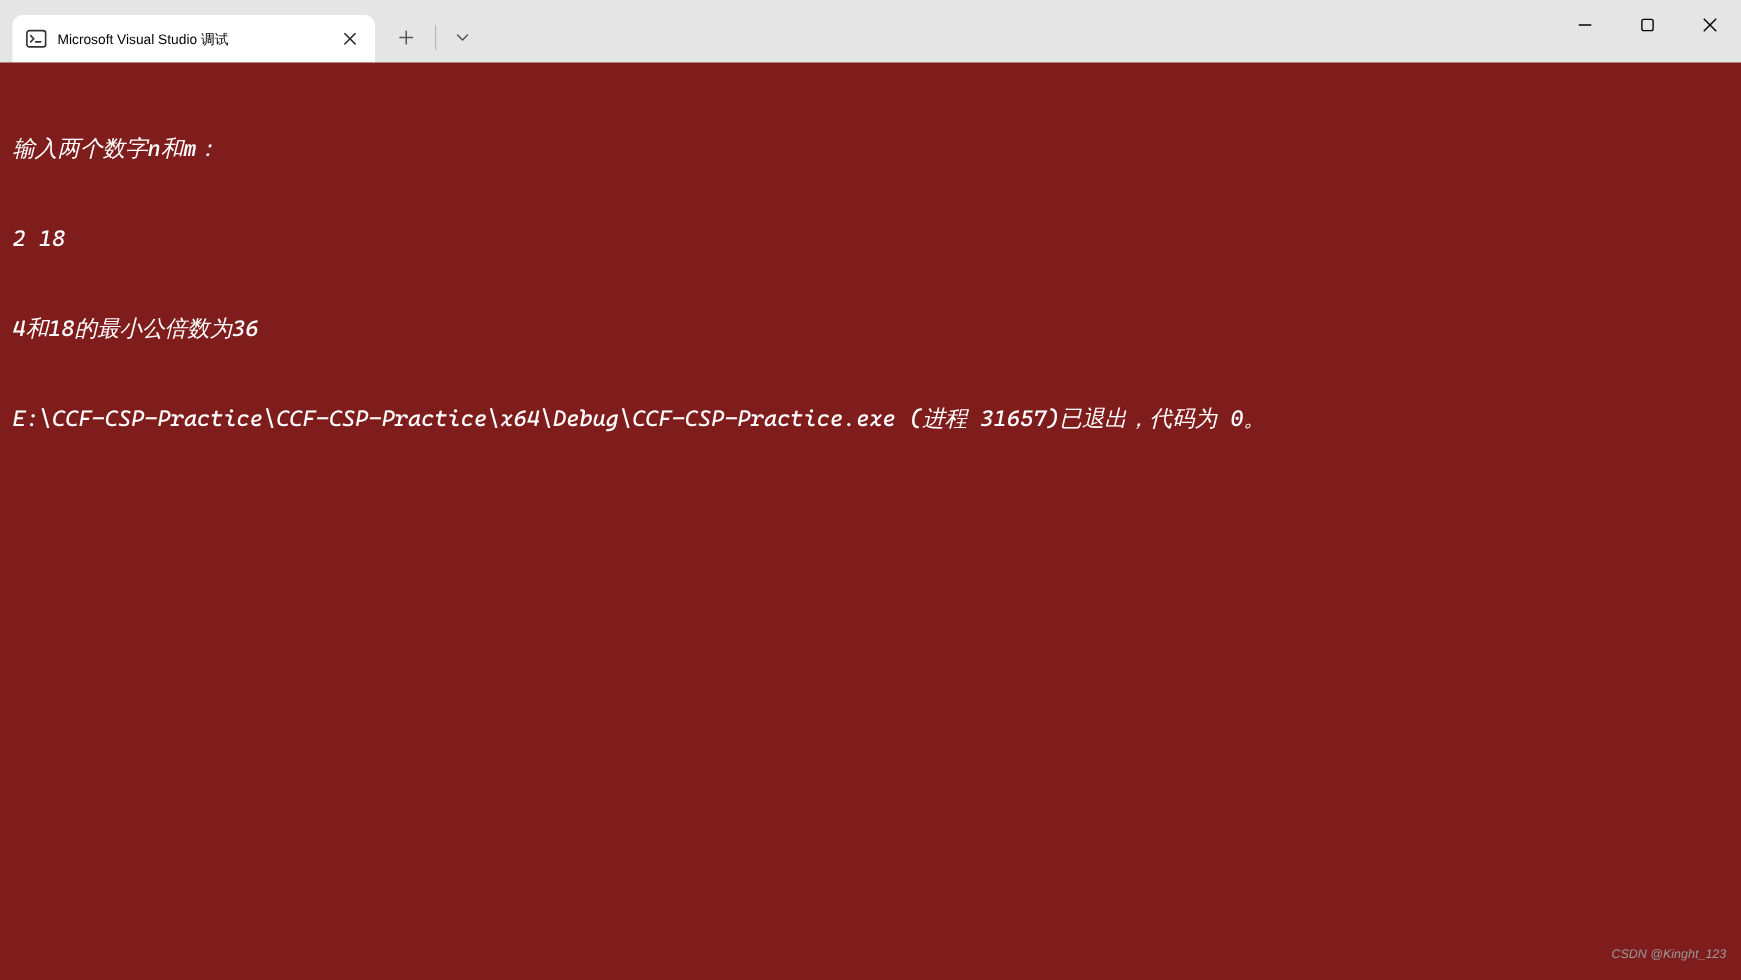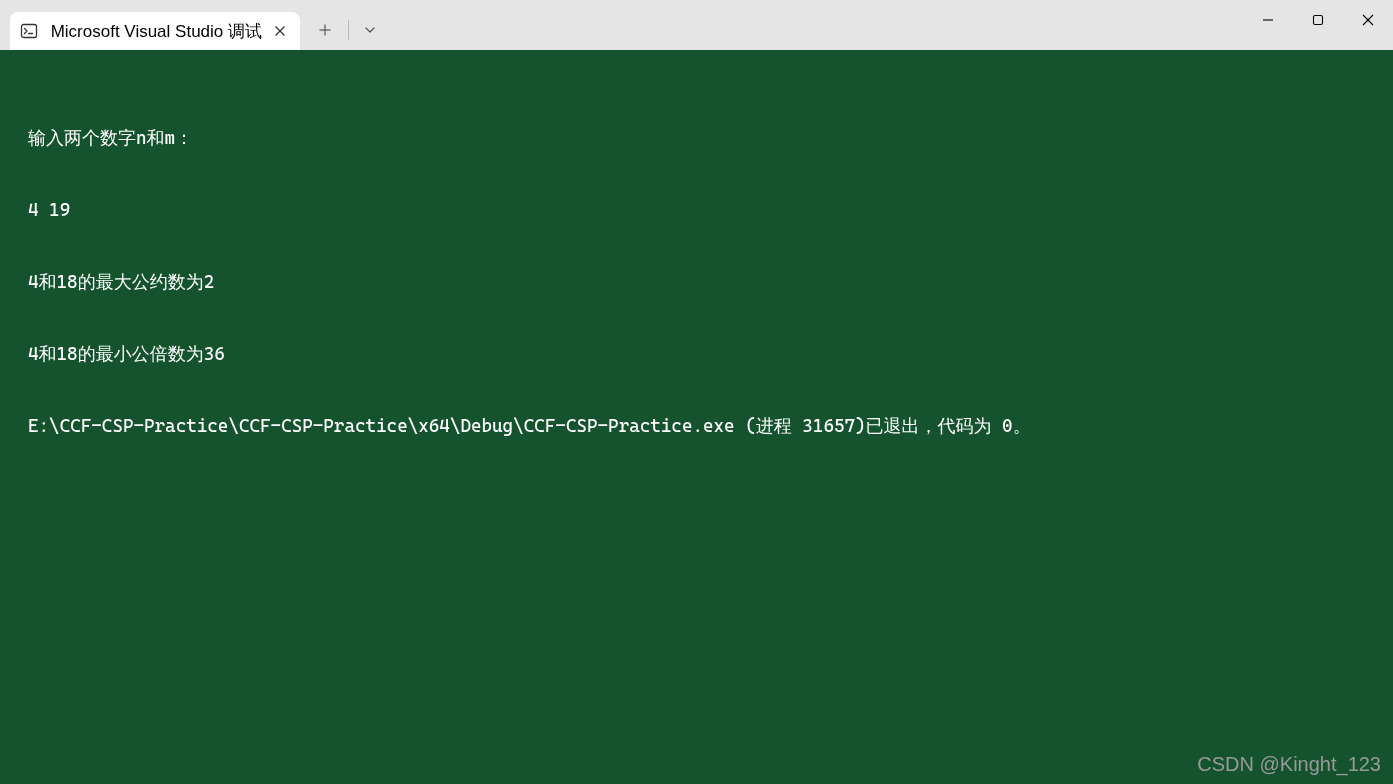--- a/index.html
+++ b/index.html
@@ -40,27 +40,26 @@
       display: flex;
       align-items: center;
       justify-content: center;
       flex-shrink: 0;
     }
     .tab-icon svg {
       width: 18px;
       height: 18px;
     }
     .tab-title {
-      font-size: 17px;
+      font-size: 11px;
       color: #000;
       white-space: nowrap;
       overflow: hidden;
       text-overflow: clip;
       flex: 1;
-      text-align: right;
     }
     .tab-close {
       width: 20px;
       height: 20px;
       display: flex;
       align-items: center;
       justify-content: center;
       cursor: pointer;
       border-radius: 4px;
       flex-shrink: 0;
@@ -105,49 +104,50 @@
     }
     .window-btn {
       width: 50px;
       height: 40px;
       display: flex;
       align-items: center;
       justify-content: center;
       cursor: pointer;
     }
     .terminal {
-      background: #14532d;
+      background: #7f1d1d;
       height: 734px;
-      padding: 28px;
+      padding: 10px;
       font-family: "Cascadia Mono", "Consolas", monospace;
       font-size: 18px;
       color: #ffffff;
       line-height: 24px;
       white-space: pre;
       position: relative;
+      font-style: italic;
     }
     .terminal-line {
       white-space: pre;
     }
     .cursor-line::after {
       content: "";
       display: inline-block;
       width: 1px;
       height: 20px;
       background: #ffffff;
       vertical-align: text-bottom;
       margin-bottom: 2px;
     }
     .watermark {
       position: absolute;
       bottom: 8px;
       right: 12px;
       color: #999;
       font-family: "Segoe UI", sans-serif;
-      font-size: 20px;
+      font-size: 10px;
     }
   </style>
 </head>
 <body>
 
 <div class="titlebar">
   <div class="tab">
     <span class="tab-icon">
       <svg viewBox="0 0 18 18">
         <rect x="1.5" y="2.5" width="15" height="13" rx="2" fill="none" stroke="#333" stroke-width="1.3"></rect>
@@ -191,18 +191,17 @@
       <svg width="12" height="12" viewBox="0 0 12 12">
         <line x1="1" y1="1" x2="11" y2="11" stroke="#000" stroke-width="1.1"></line>
         <line x1="11" y1="1" x2="1" y2="11" stroke="#000" stroke-width="1.1"></line>
       </svg>
     </div>
   </div>
 </div>
 
 <div class="terminal">
   <div class="terminal-line">输入两个数字n和m：</div>
-  <div class="terminal-line">4 19</div>
-  <div class="terminal-line">4和18的最大公约数为2</div>
+  <div class="terminal-line">2 18</div>
   <div class="terminal-line">4和18的最小公倍数为36</div>
   <div class="terminal-line">E:\CCF-CSP-Practice\CCF-CSP-Practice\x64\Debug\CCF-CSP-Practice.exe (进程 31657)已退出，代码为 0。</div>
   <div class="watermark">CSDN @Kinght_123</div>
 </div>
 
 </body></html>

